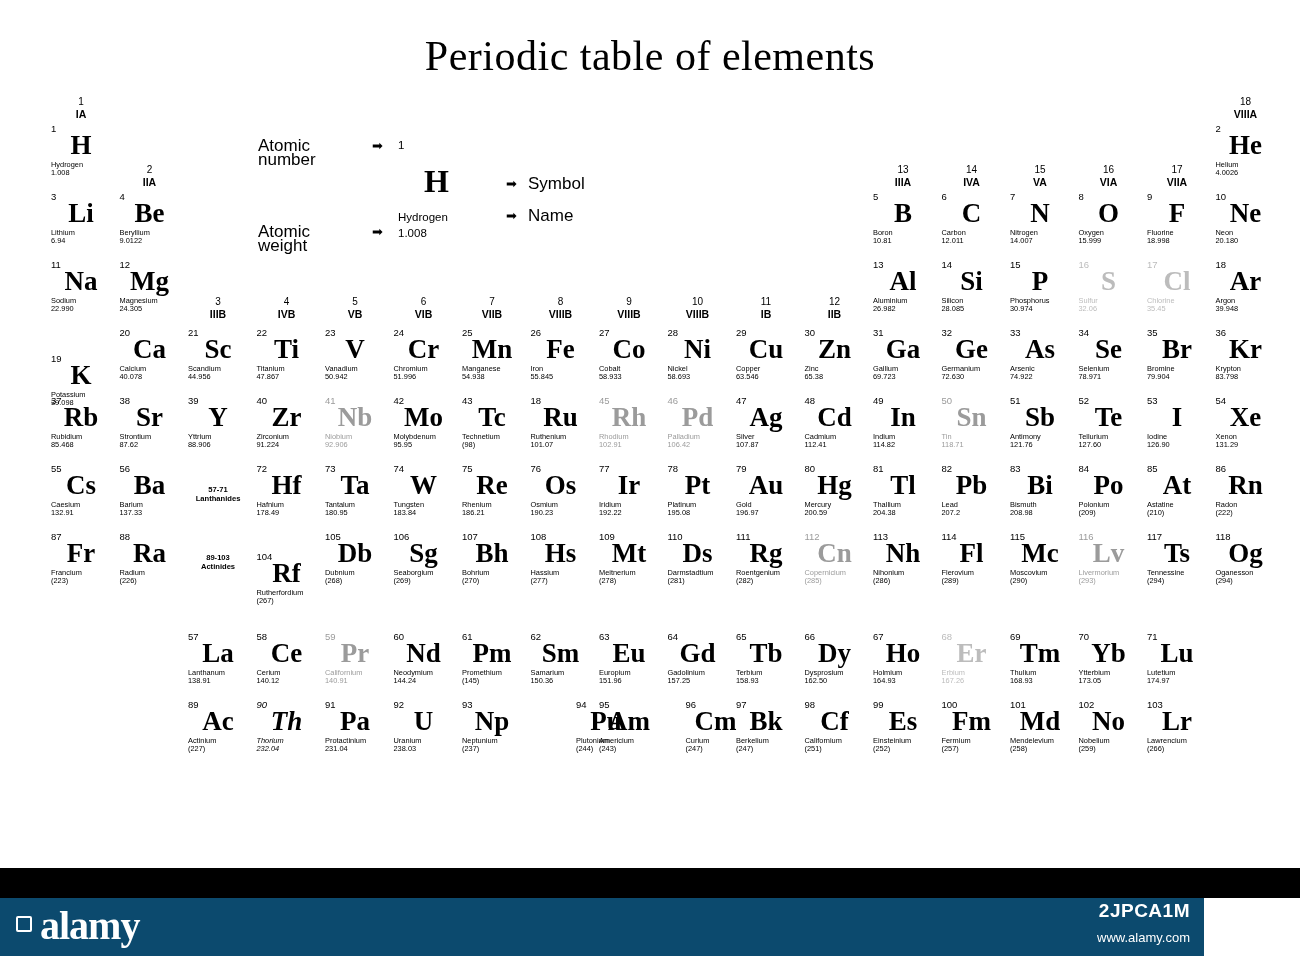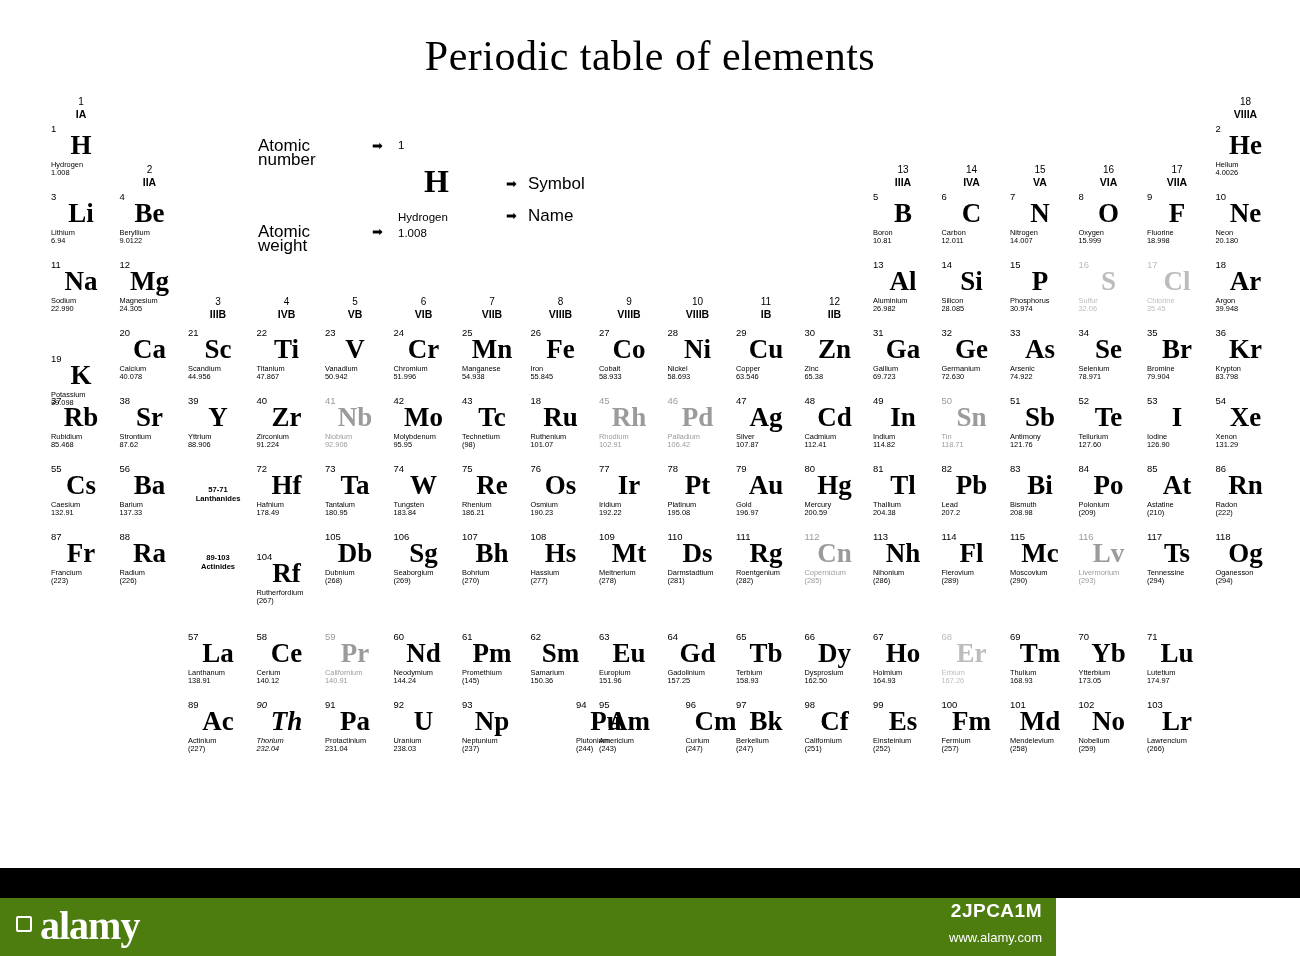--- a/index.html
+++ b/index.html
@@ -37,21 +37,21 @@
   
   .legend{position:absolute;}
   .lg-label{position:absolute;font-size:17px;line-height:14px;}
   .lg-arrow{position:absolute;font-size:13px;line-height:14px;}
   .lg-num{position:absolute;font-size:11.5px;}
   .lg-sym{position:absolute;font-family:"Liberation Serif", serif;font-size:32px;font-weight:700;}
   .lg-name{position:absolute;font-size:11.5px;line-height:15px;}
 
   
   #blackbar{position:absolute;left:0;top:868px;width:1300px;height:30px;background:#000;}
-  #footer{position:absolute;left:0;top:898px;width:1056px;height:58px;background:#4d7c0f;color:#fff;}
+  #footer{position:absolute;left:0;top:898px;width:1204px;height:58px;background:#0c4a6e;color:#fff;}
   #alamy{position:absolute;left:14px;top:4px;font-family:"Liberation Serif", serif;
          font-size:40px;font-weight:700;letter-spacing:-1px;color:#fff;}
   #alamy .mark{position:absolute;left:2px;top:14px;width:12px;height:12px;border:2px solid #fff;border-radius:2px;}
   #imgid{position:absolute;right:14px;top:2px;font-size:19px;font-weight:700;color:#fff;letter-spacing:0.5px;}
   #url{position:absolute;right:14px;top:32px;font-size:13px;color:#fff;}
 </style>
 </head>
 <body>
 
 <div id="sheet">

